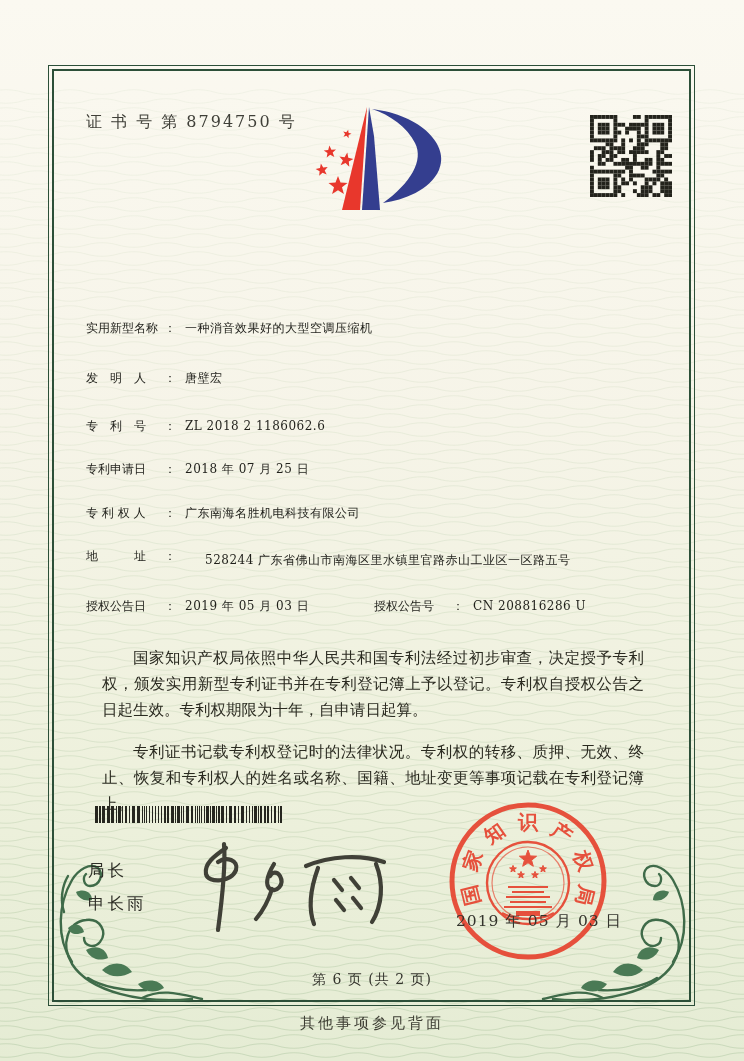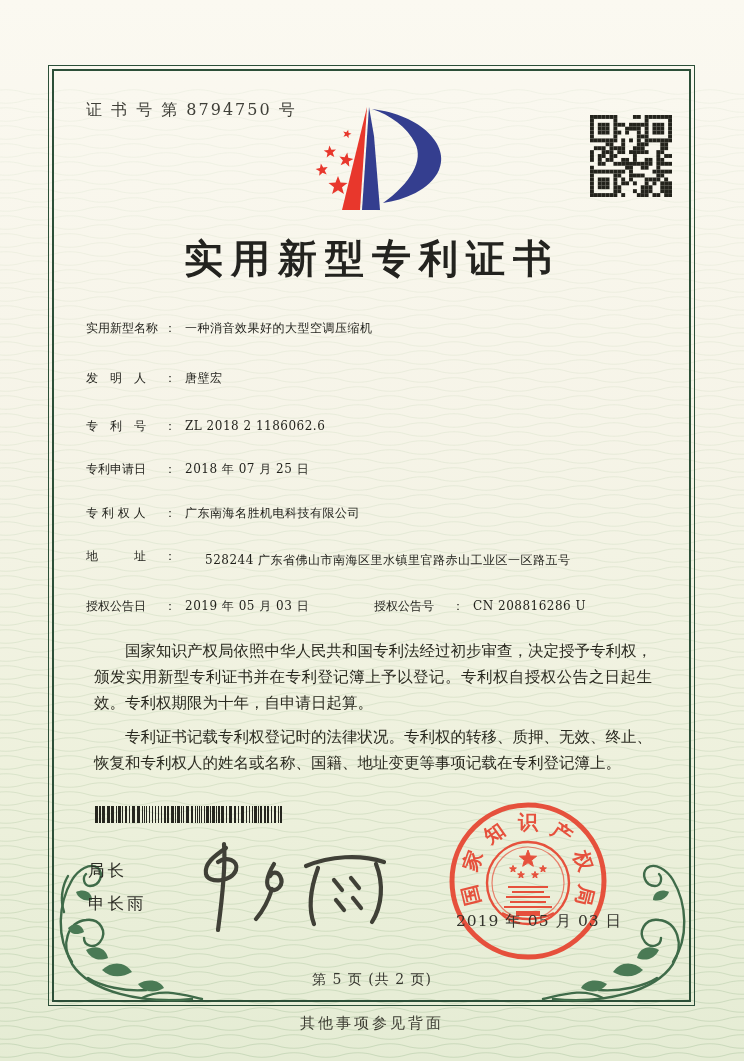--- a/index.html
+++ b/index.html
@@ -6,30 +6,30 @@
   .page{
     position:relative; width:744px; height:1061px; overflow:hidden;
     background:linear-gradient(180deg,#fbf9f1 0%, #f6f4e8 40%, #eef1dd 72%, #e5ecd4 100%);
     font-family:"DejaVu Serif","Liberation Serif",serif;
     color:#26261f;
   }
   .waves{position:absolute;inset:0;z-index:0;pointer-events:none;}
   .frame{position:absolute;left:48px;top:65px;width:645px;height:939px;border:1px solid #2c4f38;z-index:1;}
   .frame-inner{position:absolute;inset:3px;border:2px solid #2c4f38;}
   .abs{position:absolute;z-index:2;}
-  .certno{left:86px;top:100px;font-size:16px;letter-spacing:2px;color:#3f3f38;}
+  .certno{left:86px;top:112px;font-size:16px;letter-spacing:2px;color:#3f3f38;}
   .title{left:0;right:0;top:232px;text-align:center;font-size:39px;font-weight:600;letter-spacing:8px;color:#23231f;}
   .fieldrow{left:86px;width:580px;font-size:12px;color:#1f1f1a;white-space:nowrap;}
   .f-label{display:inline-block;min-width:78px;}
   .f-colon{display:inline-block;margin-right:9px;}
   .f-value{letter-spacing:0.5px;}
   .addr-values{display:inline-block;vertical-align:top;white-space:normal;width:478px;letter-spacing:0.5px;line-height:24px;margin-left:20px;}
   .twocol .col2{position:absolute;left:288px;top:0;white-space:nowrap;}
   .body{left:86px;top:630px;width:574px;font-size:15.5px;line-height:26px;text-align:justify;color:#2a2a20;}
-  .body p{margin:8px;text-indent:2em;}
+  .body p{margin:16px;text-indent:2em;font-family:Liberation Mono, monospace;}
   .sig-title{left:88px;top:860px;font-size:16.5px;letter-spacing:3px;color:#2e2e27;}
   .sig-name{left:88px;top:893px;font-size:16.5px;letter-spacing:3px;color:#2e2e27;}
   .sealwrap{left:443px;top:796px;width:170px;height:170px;z-index:3;}
   .sealdate{left:456px;top:911px;font-size:15.5px;letter-spacing:1px;color:#33332c;z-index:4;}
   .pagefoot{left:0;right:0;top:971px;text-align:center;font-size:14px;color:#33332c;letter-spacing:1px;}
   .backnote{left:0;right:0;top:1014px;text-align:center;font-size:15px;color:#3d3d33;letter-spacing:3px;z-index:2;}
   .logo{left:300px;top:102px;width:158px;height:116px;}
   .qr{left:590px;top:115px;width:82px;height:82px;}
   .barcode{left:95px;top:806px;width:192px;height:17px;}
   .signature{left:188px;top:834px;width:215px;height:104px;}
@@ -447,21 +447,20 @@
       <rect x="31.24" y="78.10" width="3.90" height="3.90" fill="#23231c"></rect>
       <rect x="46.86" y="78.10" width="3.90" height="3.90" fill="#23231c"></rect>
       <rect x="50.76" y="78.10" width="3.90" height="3.90" fill="#23231c"></rect>
       <rect x="54.67" y="78.10" width="3.90" height="3.90" fill="#23231c"></rect>
       <rect x="62.48" y="78.10" width="3.90" height="3.90" fill="#23231c"></rect>
       <rect x="66.38" y="78.10" width="3.90" height="3.90" fill="#23231c"></rect>
       <rect x="74.19" y="78.10" width="3.90" height="3.90" fill="#23231c"></rect>
       <rect x="78.10" y="78.10" width="3.90" height="3.90" fill="#23231c"></rect>
     </svg>
 
-  <div class="abs title">实用新型专利证书</div>
 
   <div class="abs fieldrow" style="top:320px">
     <span class="f-label">实用新型名称</span><span class="f-colon">：</span><span class="f-value">一种消音效果好的大型空调压缩机</span>
   </div>
 
   <div class="abs fieldrow" style="top:370px">
     <span class="f-label">发　明　人</span><span class="f-colon">：</span><span class="f-value">唐壁宏</span>
   </div>
 
   <div class="abs fieldrow" style="top:418px">
@@ -603,17 +602,17 @@
           <path d="M-24,26 L24,26"></path>
         </g>
         <path d="M-12,30 h24 v5 h-24 z" stroke="none"></path>
         <path d="M-26,32 C-12,40 12,40 26,32" fill="none" stroke-width="2.4"></path>
       </g>
     </g>
   </svg>
 
   <div class="abs sealdate">2019 年 05 月 03 日</div>
 
-  <div class="abs pagefoot">第 5 页 (共 2 页)</div>
+  <div class="abs pagefoot">第 6 页 (共 2 页)</div>
 
   <div class="abs backnote">其他事项参见背面</div>
 
 </div>
 
 </body></html>

